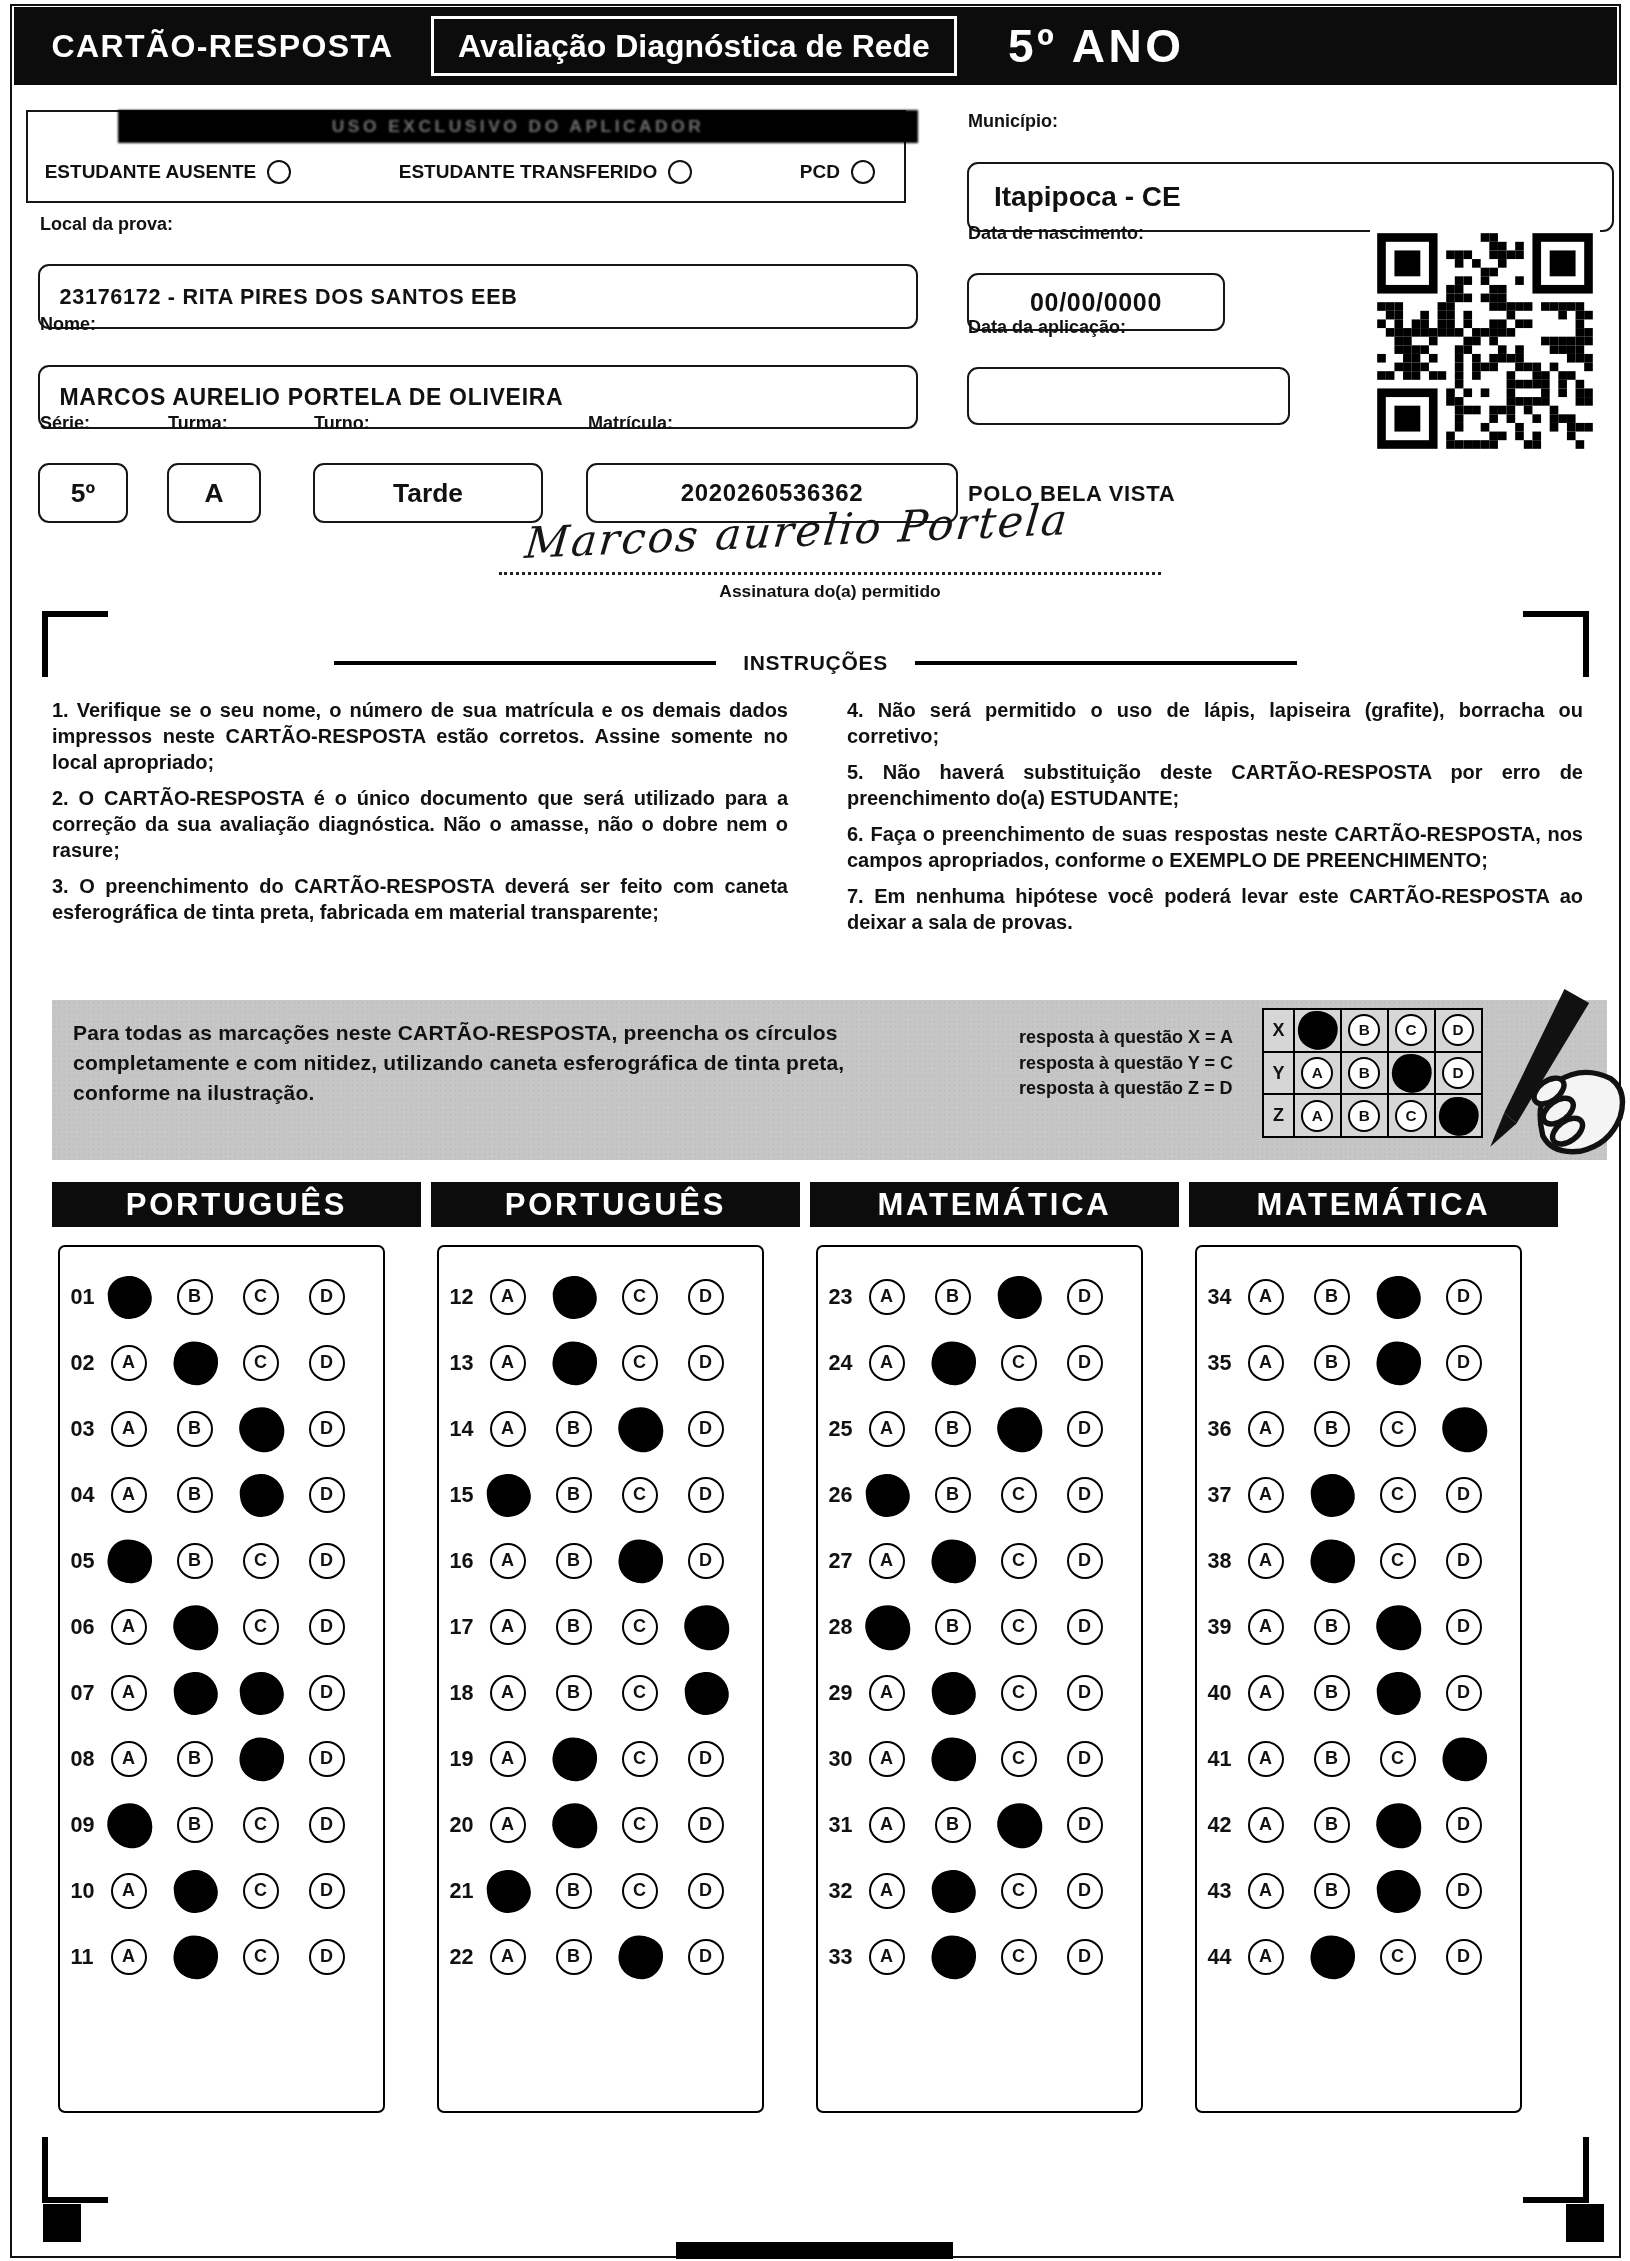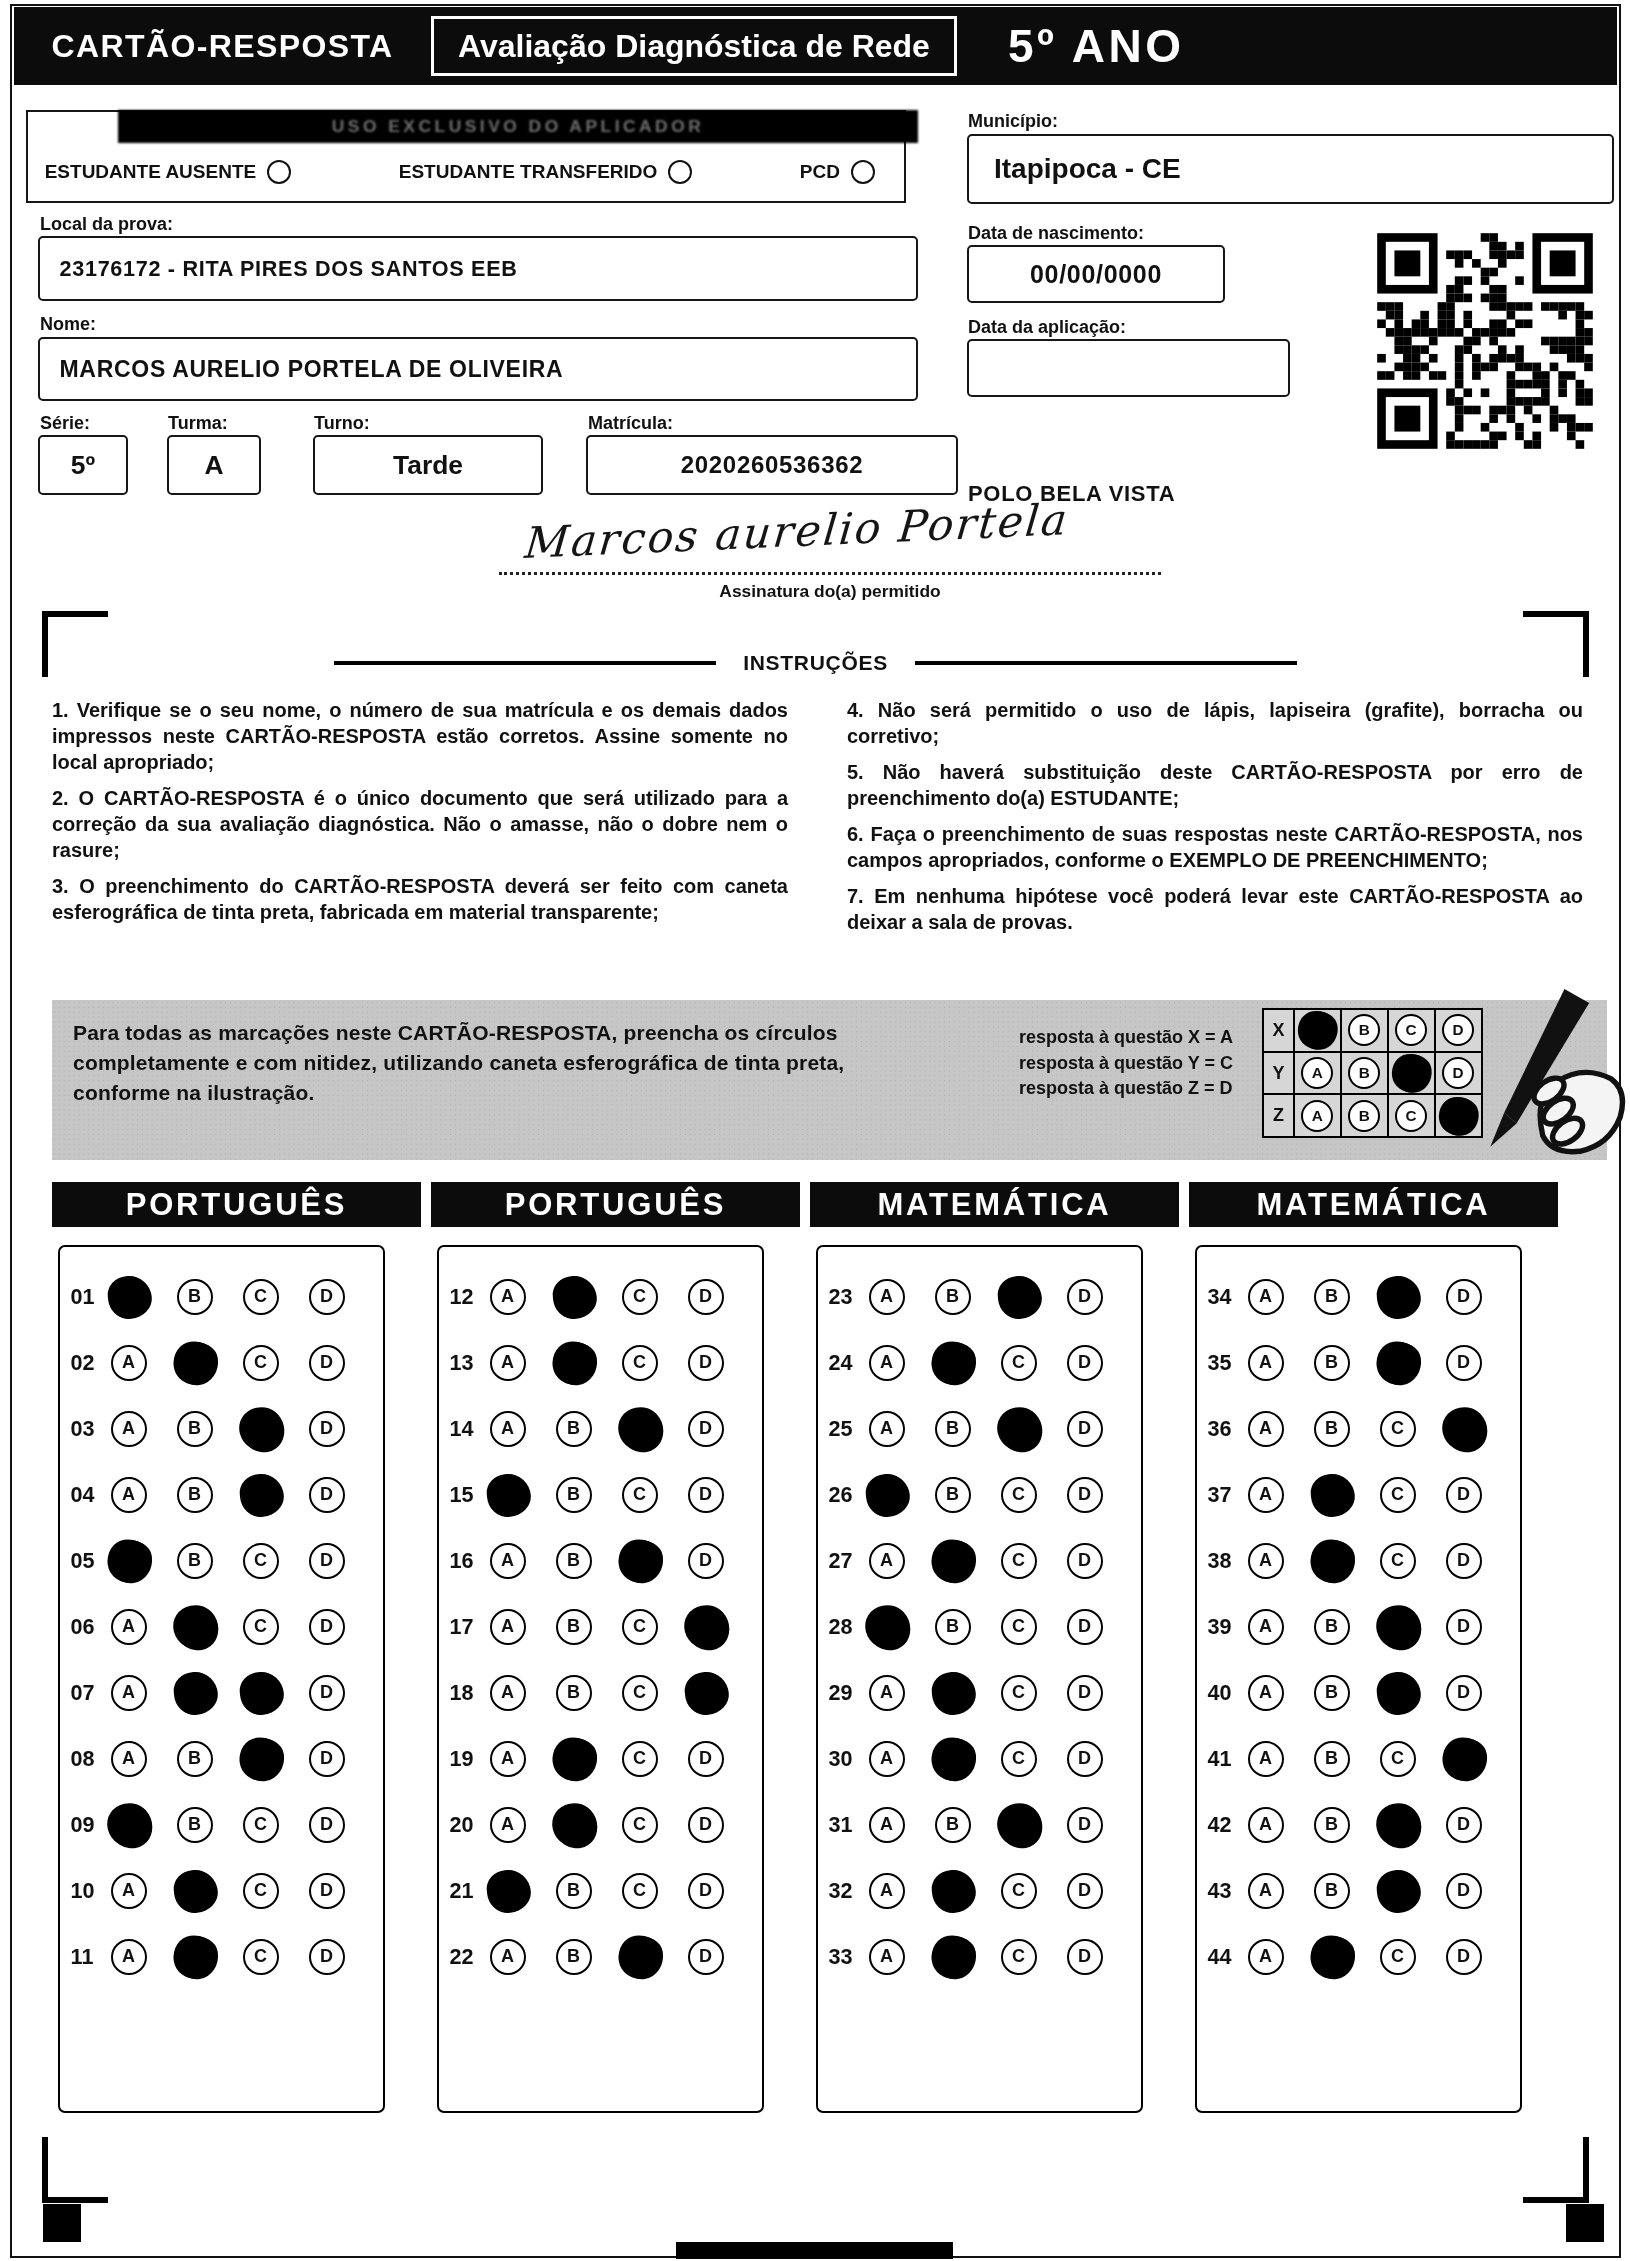--- a/index.html
+++ b/index.html
@@ -15,22 +15,22 @@
   
   .topbar { position:absolute; left:14px; top:7px; width:1603px; height:78px;
             background:#0c0c0c; display:flex; align-items:center; }
   .tb-left { width:417px; text-align:center; color:#fff; font-size:32px; font-weight:bold; letter-spacing:1.4px; }
   .tb-center { border:3.5px solid #fff; height:60px; display:flex; align-items:center;
                padding:0 24px; color:#fff; font-size:32px; font-weight:bold; white-space:nowrap; }
   .tb-right { margin-left:51px; color:#fff; font-size:46px; font-weight:bold; letter-spacing:3.5px; }
 
   
   .fld-label { position:absolute; font-size:18px; font-weight:bold; }
-  .fld-box { position:absolute; border:2.1px solid #161616; border-radius:5px; background:#fff;
-             display:flex; align-items:center; font-weight:bold; }
+  .fld-box { position:absolute; border:2.1px solid #161616; border-radius:11px; background:#fff;
+             display:flex; align-items:center; font-weight:bold;margin-top:28px; }
   .fld-box.padded { padding-left:19.5px; }
   .fld-box.centered { justify-content:center; }
 
   .aplicador-bar { position:absolute; left:118px; top:110px; width:800px; height:33px;
                    background:#000; color:#6f6f6f; font-size:17.4px; font-weight:bold;
                    letter-spacing:3.5px; display:flex; align-items:center; justify-content:center;
                    filter:blur(1px); }
   .status-box { position:absolute; left:26px; top:110px; width:880px; height:93px;
                 border:2.1px solid #161616; display:flex; align-items:flex-end; }
   .status-row { width:100%; display:flex; justify-content:space-between; padding:0 29px 16.7px 16.7px; }

